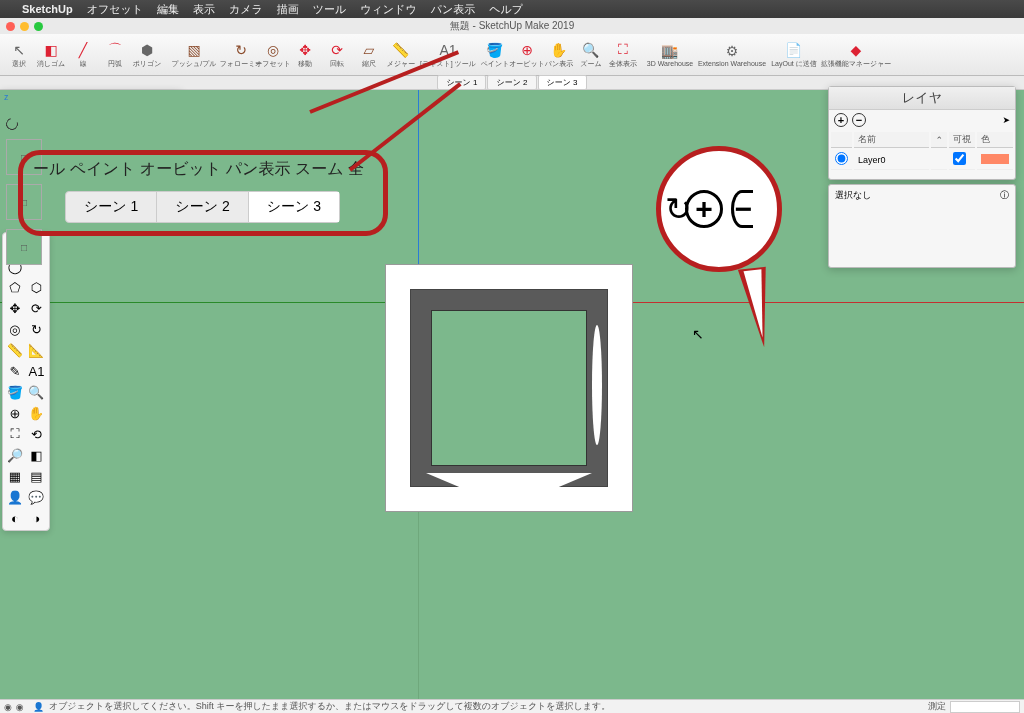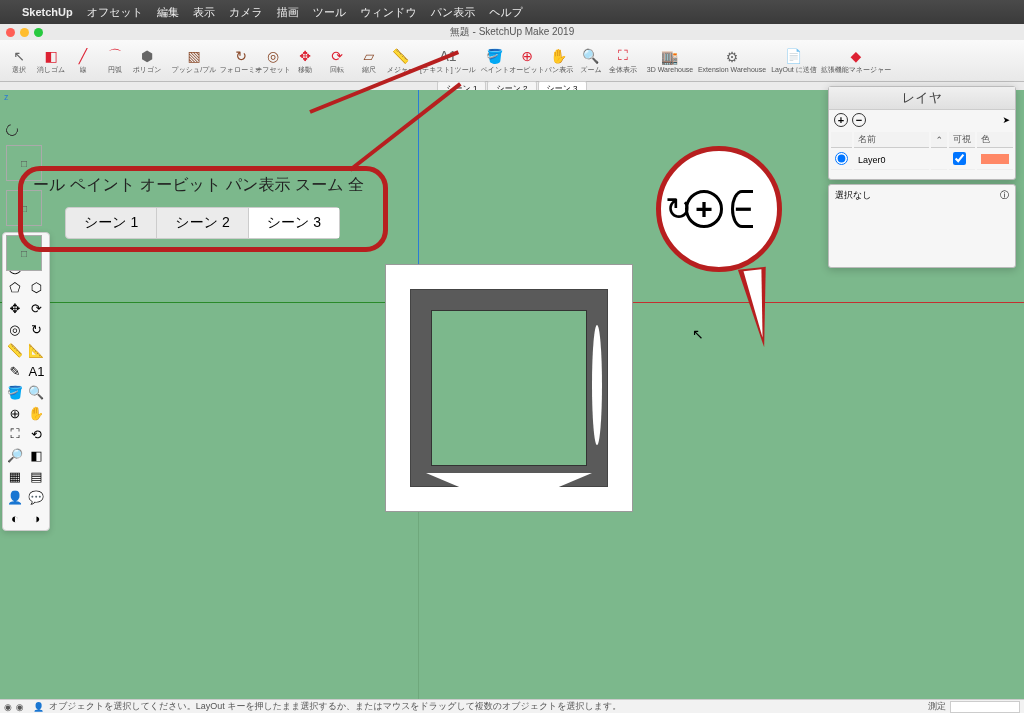--- a/index.html
+++ b/index.html
@@ -1,19 +1,19 @@
 <!DOCTYPE html>
 <html><head>
 <meta charset="utf-8">
 <style>
 * { box-sizing: border-box; margin: 0; padding: 0; font-family: -apple-system, "Hiragino Sans", sans-serif; }
 body { width: 1024px; height: 713px; background: #f0f0f0; position: relative; overflow: hidden; font-size: 10px; }
 
 
-.menubar { height: 24px; background: linear-gradient(#4a4a4a,#3a3a3a); color: #eee; display: flex; align-items: center; padding: 0 8px; gap: 14px; font-size: 11px; }
+.menubar { height: 18px; background: linear-gradient(#4a4a4a,#3a3a3a); color: #eee; display: flex; align-items: center; padding: 0 8px; gap: 14px; font-size: 11px; }
 .menubar .apple { font-size: 12px; }
 .menubar span { cursor: default; }
 
 
 .wintitle { height: 16px; background: #eaeaea; display: flex; align-items: center; justify-content: center; position: relative; font-size: 10px; color: #555; }
 .traffic { position: absolute; left: 6px; display: flex; gap: 5px; }
 .traffic div { width: 9px; height: 9px; border-radius: 50%; }
 .tr-red{background:#ff5f56}.tr-yel{background:#ffbd2e}.tr-grn{background:#27c93f}
 
 
@@ -72,21 +72,21 @@
 .scene-txt .dt { font-size: 8px; color: #888; }
 .scenes-props { padding: 4px 6px; font-size: 9px; }
 .scenes-props .chk-row { display: flex; align-items: center; gap: 4px; padding: 1px 0; justify-content: center; }
 .scenes-props .fld { display: flex; align-items: center; gap: 4px; padding: 2px 0; }
 .scenes-props .fld label { width: 38px; text-align: right; color: #555; }
 .scenes-props .fld input[type=text] { flex: 1; font-size: 9px; padding: 1px 2px; border: 1px solid #ccc; }
 .scenes-props .prop-chks { padding-left: 42px; }
 .scenes-props .prop-chks div { display: flex; align-items: center; gap: 3px; padding: 0; }
 
 
-.callout1 { position: absolute; left: 18px; top: 150px; width: 370px; height: 86px; border: 5px solid #b71f1f; border-radius: 22px; background: rgba(0,0,0,0); margin-top: 16px; }
+.callout1 { position: absolute; left: 18px; top: 150px; width: 370px; height: 86px; border: 5px solid #b71f1f; border-radius: 22px; background: rgba(0,0,0,0); }
 .callout1-content { position: absolute; inset: 0; overflow: hidden; border-radius: 18px; }
 .callout1-top { position: absolute; top: 4px; left: 10px; right: 10px; font-size: 16px; color: #222; display: flex; gap: 10px; }
 .callout1-tabs { position: absolute; top: 36px; left: 42px; display: flex; background: #ebebeb; border: 1px solid #ccc; border-radius: 4px; }
 .callout1-tabs div { padding: 6px 18px; font-size: 14px; border-right: 1px solid #ccc; cursor: pointer; }
 .callout1-tabs div:last-child { border-right: none; }
 .callout1-tabs .act { background: #fff; }
 .callout1-line1 { position: absolute; left: 300px; top: -65px; width: 160px; height: 4px; background: #b71f1f; transform-origin: left; transform: rotate(-22deg); }
 .callout1-line2 { position: absolute; left: 340px; top: -8px; width: 140px; height: 4px; background: #b71f1f; transform-origin: left; transform: rotate(-38deg); }
 
 
@@ -423,18 +423,18 @@
   <span class="glyph" style="border:3px solid #000;border-radius:50% 0 0 50%;border-right:none;width:22px;height:38px;display:flex;align-items:center;justify-content:center;font-size:30px;overflow:hidden">−</span>
 </div>
 <div class="callout2-leader"></div>
 
 <div class="cursor">↖</div>
 
 <div class="statusbar">
   <span>◉</span>
   <span>◉</span>
   <span style="margin-left:6px">👤</span>
-  <span>オブジェクトを選択してください。LayOut キーを押したまま選択するか、またはマウスをドラッグして複数のオブジェクトを選択します。</span>
+  <span>オブジェクトを選択してください。Shift キーを押したまま選択するか、またはマウスをドラッグして複数のオブジェクトを選択します。</span>
   <div class="meas">
     <span>測定</span>
     <input type="text" style="">
   </div>
 </div>
 
 </body></html>

